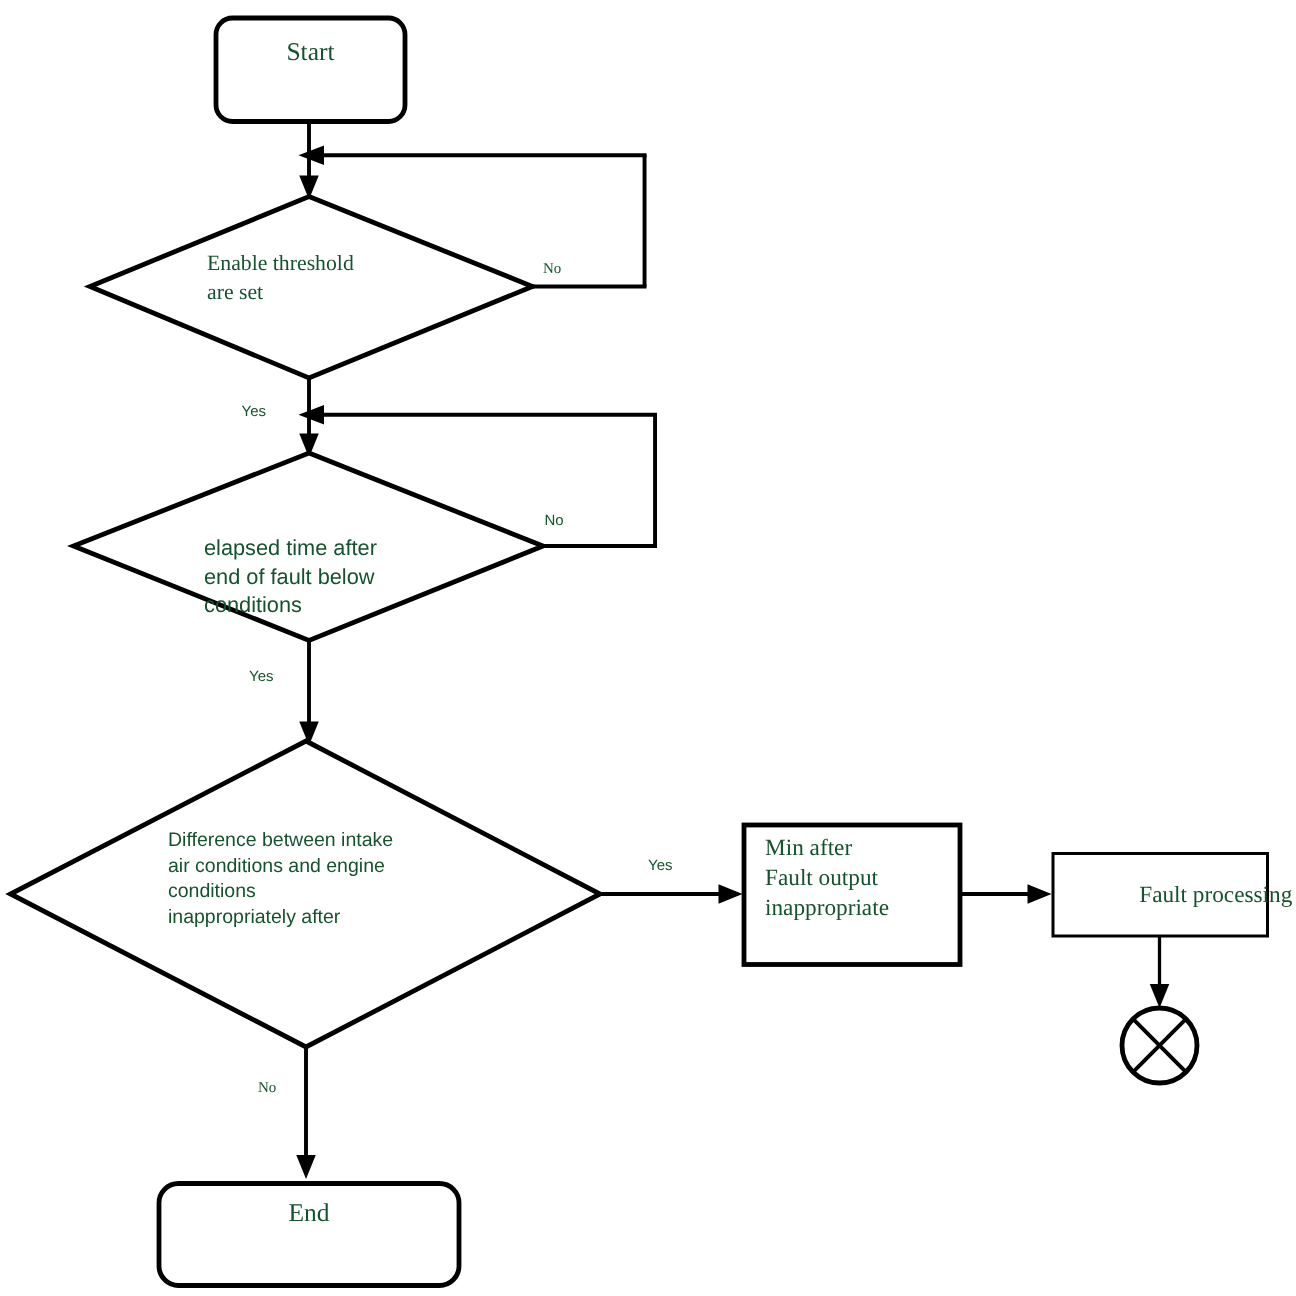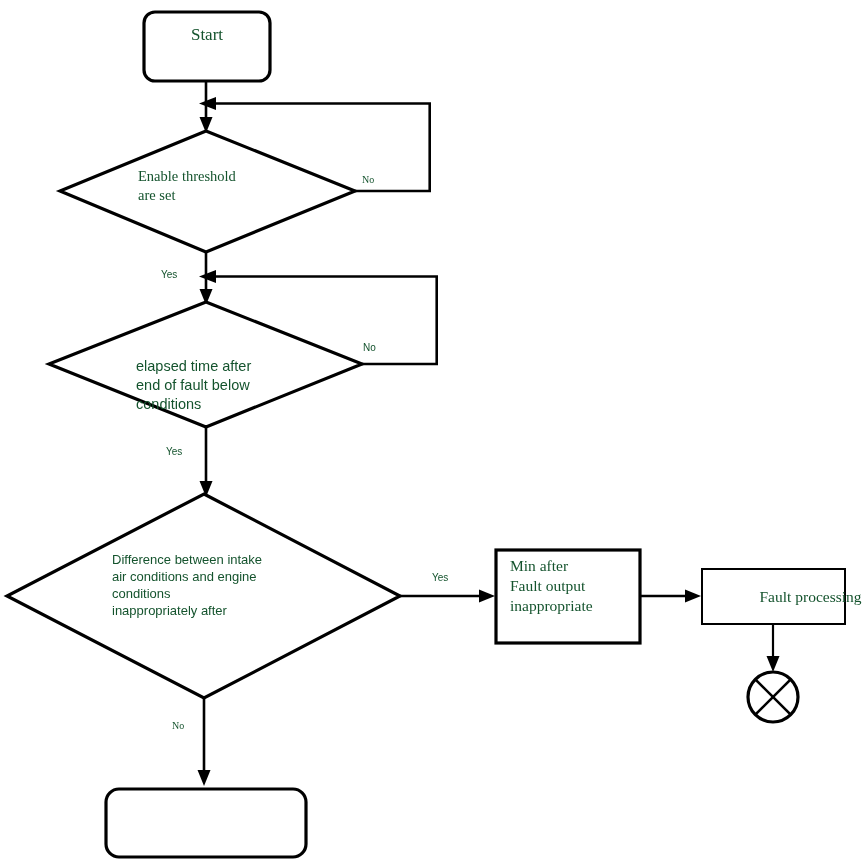--- a/index.html
+++ b/index.html
@@ -141,14 +141,15 @@
 
   <div class="lbl sans t-d3 left" style="left:112px; top:552px; width:230px;"><span>Difference between intake</span><br><span>air conditions and engine</span><br><span>conditions</span><br><span>inappropriately after</span></div>
 
   <div class="lbl sans t-edge" style="left:432px; top:571px;">Yes</div>
   <div class="lbl serif t-edge" style="left:172px; top:719px;">No</div>
 
   <div class="lbl serif t-box left" style="left:510px; top:556px; width:130px;"><span>Min after</span><br><span>Fault output</span><br><span>inappropriate</span></div>
 
   <div class="lbl serif t-fault center" style="left:702px; top:587px; width:143px;padding-left:37px;">Fault processing</div>
 
+  <div class="lbl serif t-end center" style="left:106px; top:798px; width:200px;">End</div>
 
 </div>
 
 </body></html>

